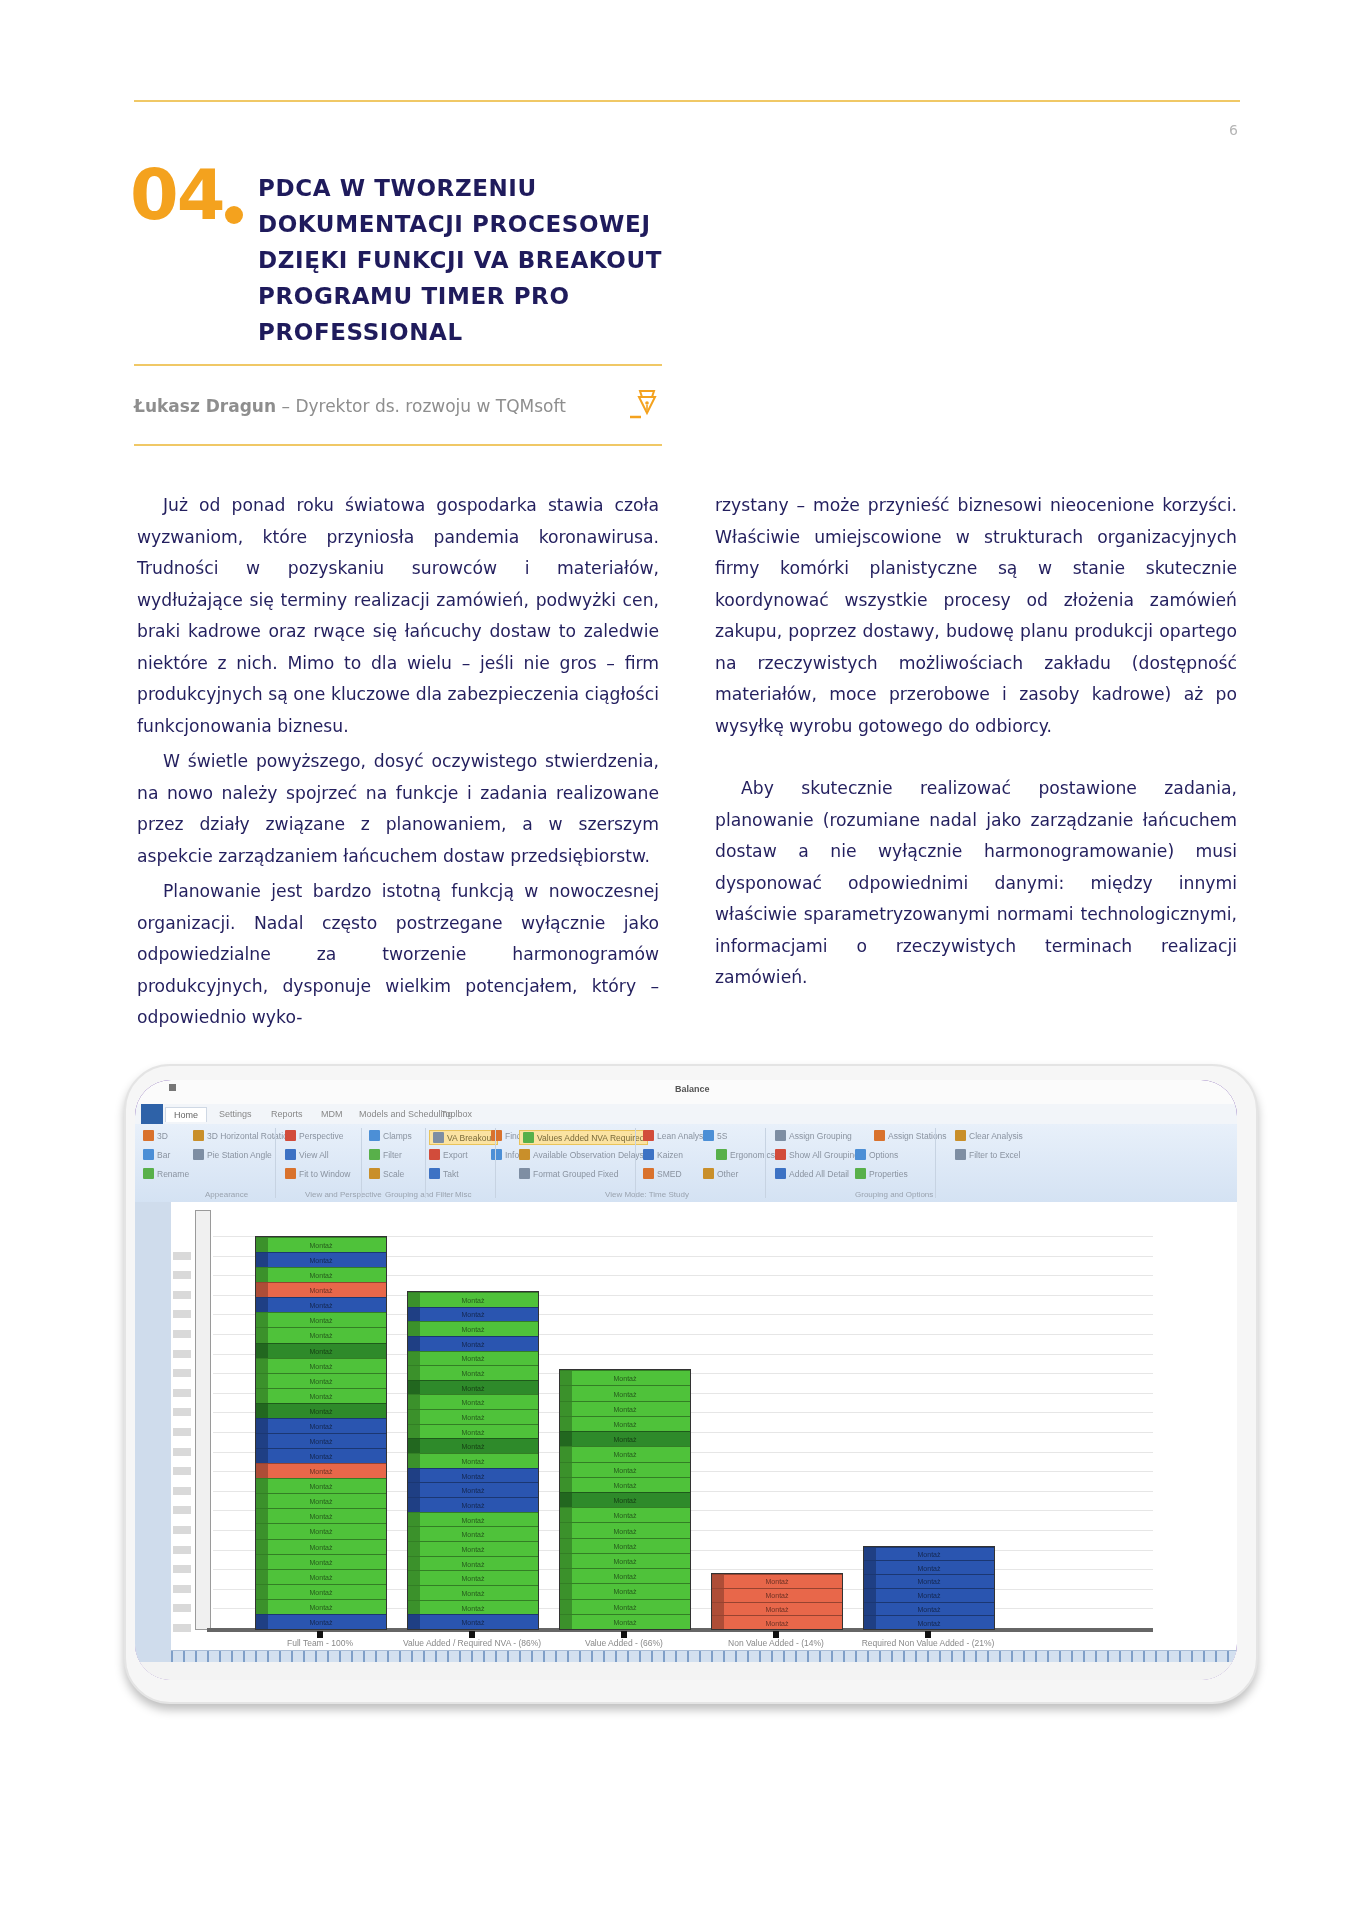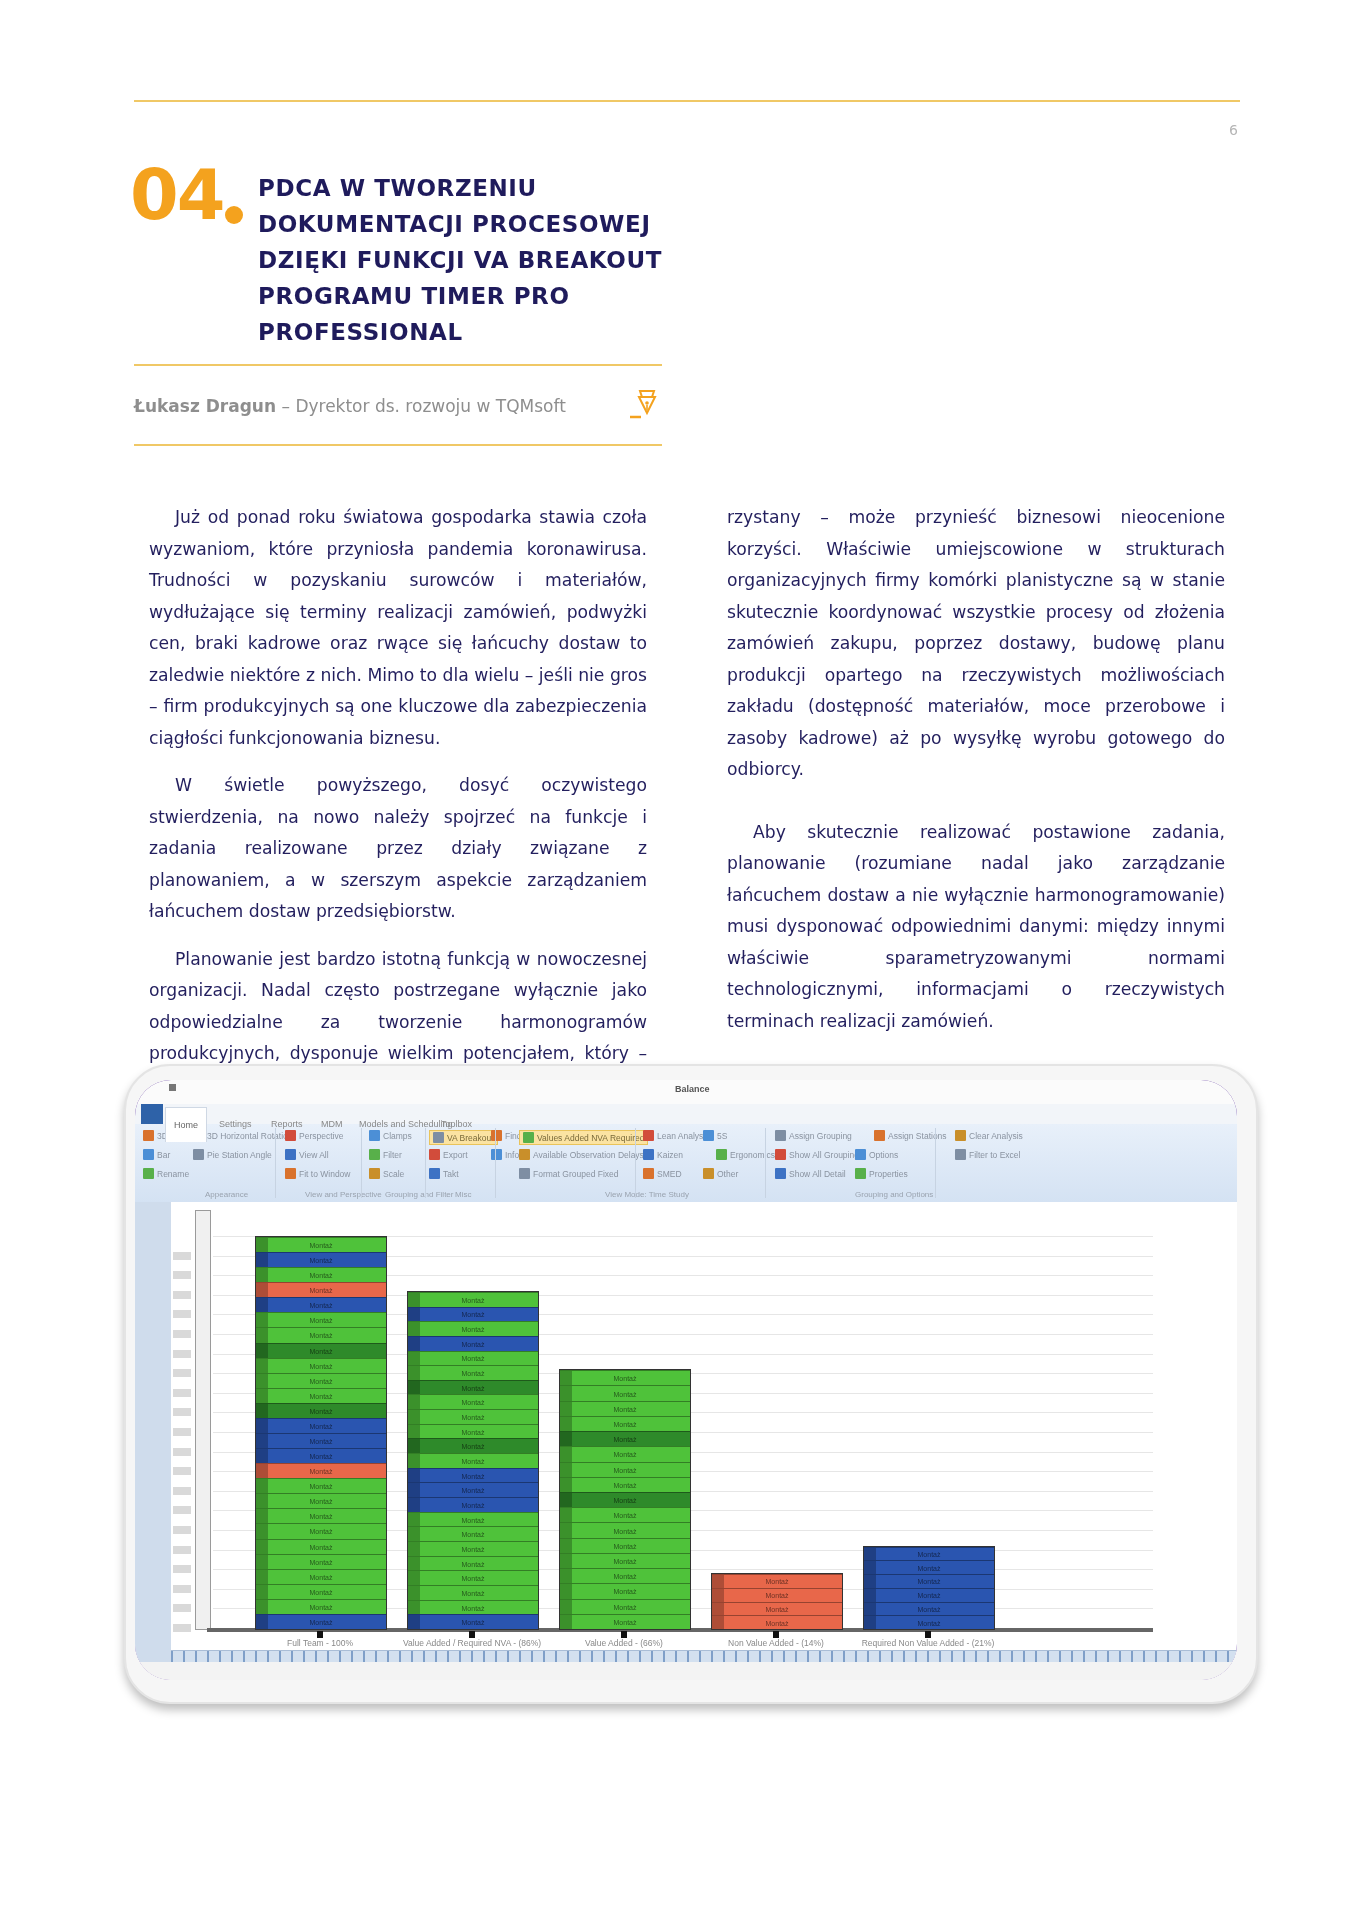--- a/index.html
+++ b/index.html
@@ -9,35 +9,35 @@
   #page-number{position:absolute;right:131px;top:122px;font-size:14px;color:#b5b5b5;font-family:"DejaVu Sans",sans-serif;}
   #chapter-number{position:absolute;left:130px;top:160px;font-size:70px;font-weight:900;color:#f4a21e;font-family:"DejaVu Sans",sans-serif;letter-spacing:-2px;line-height:1;}
   #chapter-dot{position:absolute;left:225px;top:206px;width:18px;height:18px;border-radius:50%;background:#f4a21e;}
   #title{position:absolute;left:258px;top:170px;width:420px;font-size:23px;font-weight:bold;line-height:36px;color:#1f1b5c;font-family:"DejaVu Sans",sans-serif;letter-spacing:0.6px;margin:0;}
   #rule-title{left:134px;top:364px;width:528px;}
   #rule-author{left:134px;top:444px;width:528px;}
   #author{position:absolute;left:134px;top:396px;font-size:17px;color:#8e8e8e;font-family:"DejaVu Sans",sans-serif;}
   #author b{color:#8e8e8e;font-weight:bold;}
   #pen-icon{position:absolute;left:628px;top:388px;width:34px;height:34px;}
   .col{position:absolute;top:486px;width:530px;font-size:17.2px;line-height:31.5px;color:#231f5e;font-family:"DejaVu Sans",sans-serif;text-align:justify;}
-  .col p{margin:16px;}
+  .col p{margin:4px;}
   .col p.ind{text-indent:26px;}
   #col-left{left:133px;}
   #col-right{left:711px;}
   #col-right p.gap{margin-top:31px;}
 
   
   #shot-frame{position:absolute;left:124px;top:1064px;width:1130px;height:636px;border-radius:46px;background:#f6f6f6;box-shadow:0 6px 10px rgba(0,0,0,0.25);border:2px solid #e4e4e4;}
   #shot{position:absolute;left:135px;top:1080px;width:1102px;height:600px;border-radius:36px;overflow:hidden;background:#4c1d95;}
   #titlebar{position:absolute;left:0;top:0;width:100%;height:24px;background:#fbfbfb;}
   #app-title{position:absolute;left:540px;top:4px;font-size:9px;color:#555;font-weight:bold;}
   #qa-icon{position:absolute;left:34px;top:4px;width:7px;height:7px;background:#777;}
   #tabs{position:absolute;left:0;top:24px;width:100%;height:20px;background:#f2f5f9;border-bottom:1px solid #d5dde8;}
   #file-tab{position:absolute;left:6px;top:24px;width:22px;height:20px;background:#2e62a8;}
-  .tab{position:absolute;top:27px;font-size:9px;color:#888;padding:12px 8px;}
+  .tab{position:absolute;top:27px;font-size:9px;color:#888;padding:2px 8px;}
   .tab.active{background:#fff;border:1px solid #cfd8e4;border-bottom:none;color:#666;}
   #ribbon{position:absolute;left:0;top:44px;width:100%;height:78px;background:linear-gradient(#e8f0fa,#d4e2f3);border-bottom:1px solid #b9c9de;}
   .rb{position:absolute;font-size:8.5px;color:#8a93a0;white-space:nowrap;display:flex;align-items:center;gap:3px;}
   .rb .ic{display:inline-block;width:11px;height:11px;border-radius:1px;}
   .rb.hl{background:#fbe3a2;border:1px solid #e9c35a;padding:1px 3px;color:#7a6a3a;}
   .grp{position:absolute;top:66px;font-size:8px;color:#9aa3af;white-space:nowrap;}
   .sep{position:absolute;top:4px;width:1px;height:70px;background:#c7d3e2;}
   #chart-area{position:absolute;left:0;top:122px;width:100%;height:478px;background:#fff;}
   #left-strip{position:absolute;left:0;top:0;width:36px;height:460px;background:#cfdcec;}
   #yaxis-box{position:absolute;left:60px;top:8px;width:14px;height:418px;border:1px solid #9a9a9a;background:#f0f0f0;}
@@ -196,21 +196,21 @@
       <div class="rb" style="left: 640px; top: 6px;">
         <span class="ic" style="background: rgb(126, 142, 163);"></span>
         <span>Assign Grouping</span>
       </div>
       <div class="rb" style="left: 640px; top: 25px;">
         <span class="ic" style="background: rgb(210, 76, 59);"></span>
         <span>Show All Groupings</span>
       </div>
       <div class="rb" style="left: 640px; top: 44px;">
         <span class="ic" style="background: rgb(61, 114, 196);"></span>
-        <span>Show All Detail</span>
+        <span>Added All Detail</span>
       </div>
       <div class="rb" style="left: 720px; top: 6px; padding-left: 19px;">
         <span class="ic" style="background: rgb(217, 114, 45);"></span>
         <span>Assign Stations</span>
       </div>
       <div class="rb" style="left: 720px; top: 25px;">
         <span class="ic" style="background: rgb(76, 143, 214);"></span>
         <span>Options</span>
       </div>
       <div class="rb" style="left: 720px; top: 44px; justify-content: flex-end;">

